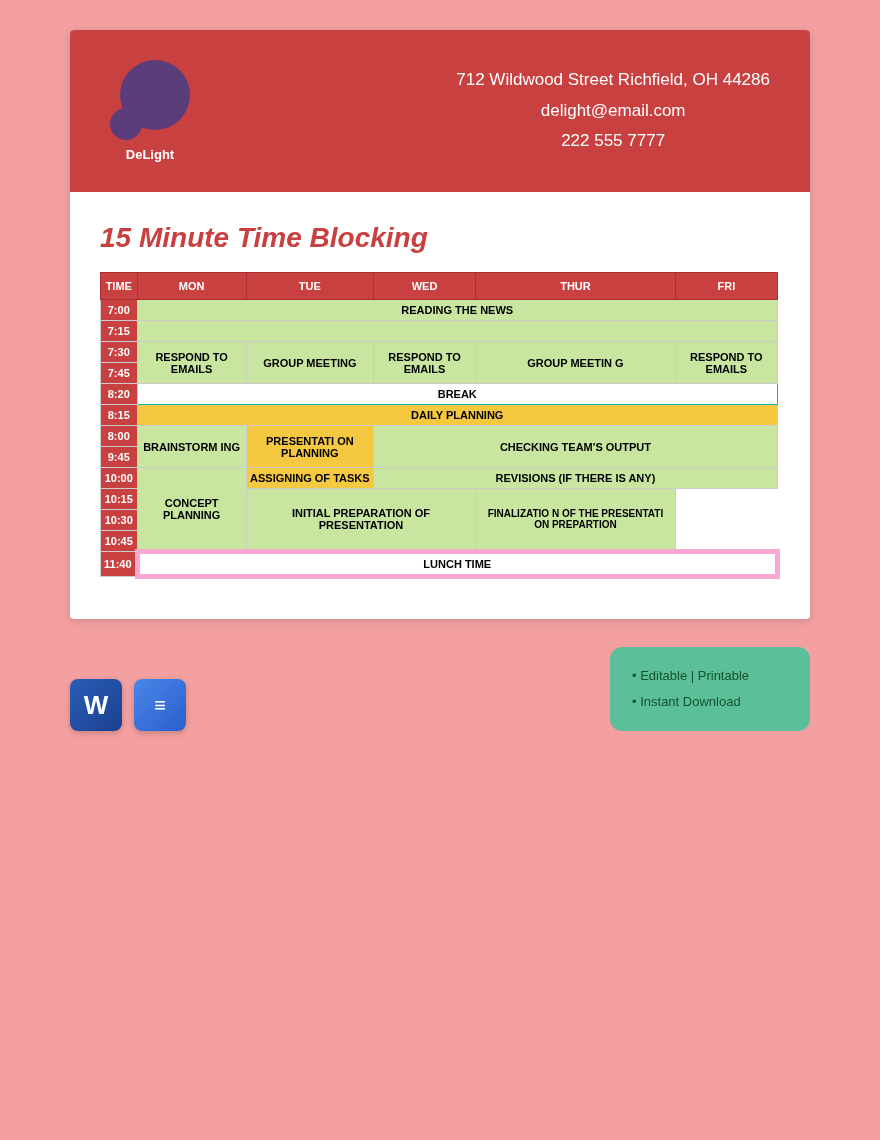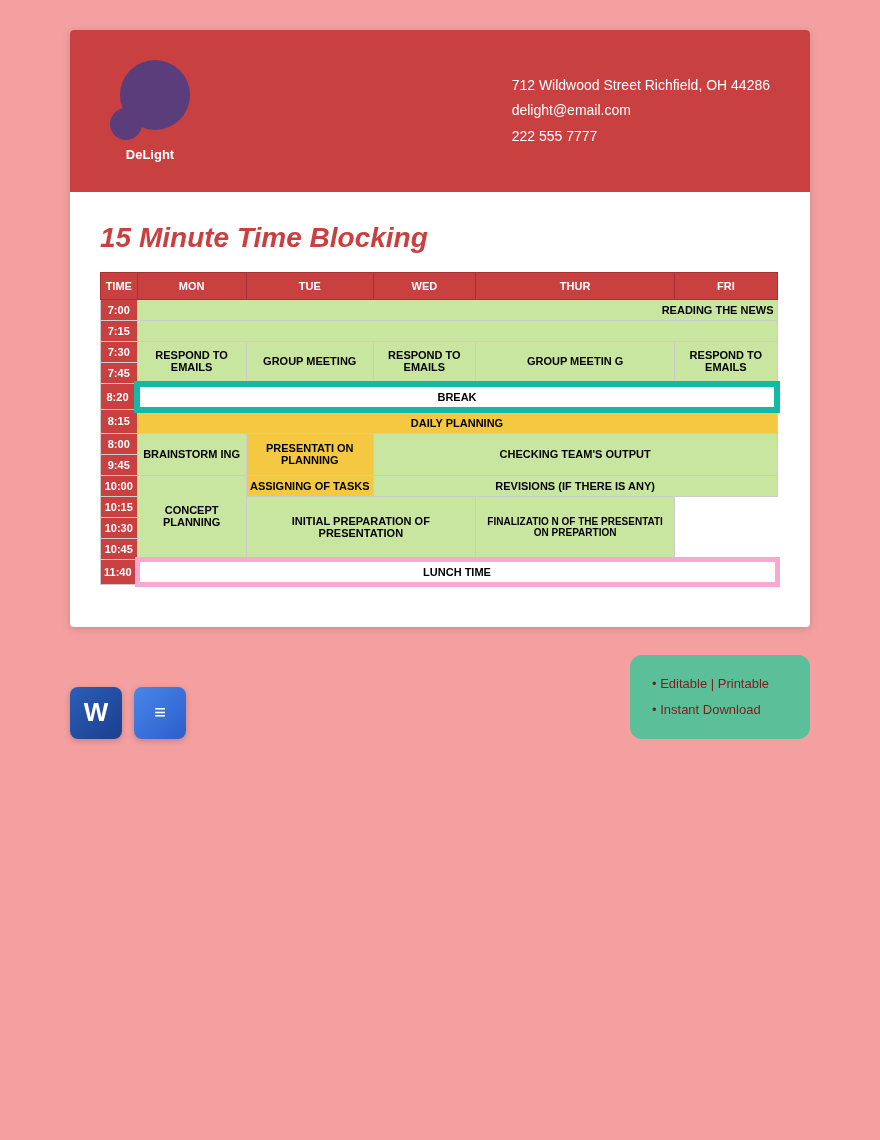--- a/index.html
+++ b/index.html
@@ -56,23 +56,23 @@
       bottom: 0;
       left: 0;
     }
     .logo-label {
       color: white;
       font-size: 13px;
       margin-top: 7px;
       font-weight: bold;
     }
     .contact-info {
-      text-align: left;
-      color: white;
-      font-size: 14px;
+      text-align: center;
+      color: white;
+      font-size: 17px;
       line-height: 1.8;
     }
     .content {
       padding: 30px 30px 40px;
     }
     .page-title {
       color: #c94040;
       font-size: 28px;
       font-weight: bold;
       margin-bottom: 18px;
@@ -104,27 +104,27 @@
       font-size: 11px;
       padding: 5px 6px;
       font-weight: bold;
       white-space: nowrap;
     }
     .green-light { background-color: #c8e6a0; }
     .orange-light { background-color: #f5c842; }
     .white-cell { background-color: #ffffff; }
     .tooltip-box {
       background-color: #5bbf9a;
-      color: #7f1d1d;
+      color: #14532d;
       border-radius: 12px;
       padding: 16px 22px;
       position: relative;
       margin-top: 10px;
       align-self: flex-end;
-      width: 180px;
+      width: 200px;
     }
     .tooltip-box ul {
       list-style: none;
       font-size: 13px;
       line-height: 2;
     }
     .tooltip-box ul li::before {
       content: "• ";
     }
     .bottom-area {
@@ -185,21 +185,21 @@
           <th>TUE</th>
           <th>WED</th>
           <th>THUR</th>
           <th>FRI</th>
         </tr>
       </thead>
       <tbody>
 
         <tr>
           <td class="time-col">7:00</td>
-          <td colspan="5" class="green-light" style="font-weight:bold;text-align:right;">READING THE NEWS</td>
+          <td colspan="5" class="green-light" style="font-weight:bold;">READING THE NEWS</td>
         </tr>
 
         <tr>
           <td class="time-col">7:15</td>
           <td colspan="5" class="green-light"></td>
         </tr>
 
         <tr>
           <td class="time-col">7:30</td>
           <td class="green-light" rowspan="2">RESPOND TO EMAILS</td>
@@ -207,21 +207,21 @@
           <td class="green-light" rowspan="2">RESPOND TO EMAILS</td>
           <td class="green-light" rowspan="2">GROUP MEETIN G</td>
           <td class="green-light" rowspan="2">RESPOND TO EMAILS</td>
         </tr>
         <tr>
           <td class="time-col">7:45</td>
         </tr>
 
         <tr>
           <td class="time-col">8:20</td>
-          <td colspan="5" class="white-cell" style="font-weight:bold; border: 6px solid #14b8a6;">BREAK</td>
+          <td colspan="5" class="white-cell" style="font-weight:bold; border: 1px solid #14b8a6;">BREAK</td>
         </tr>
 
         <tr>
           <td class="time-col">8:15</td>
           <td colspan="5" class="orange-light" style="font-weight:bold;">DAILY PLANNING</td>
         </tr>
 
         <tr>
           <td class="time-col">8:00</td>
           <td class="green-light" rowspan="2">BRAINSTORM ING</td>

